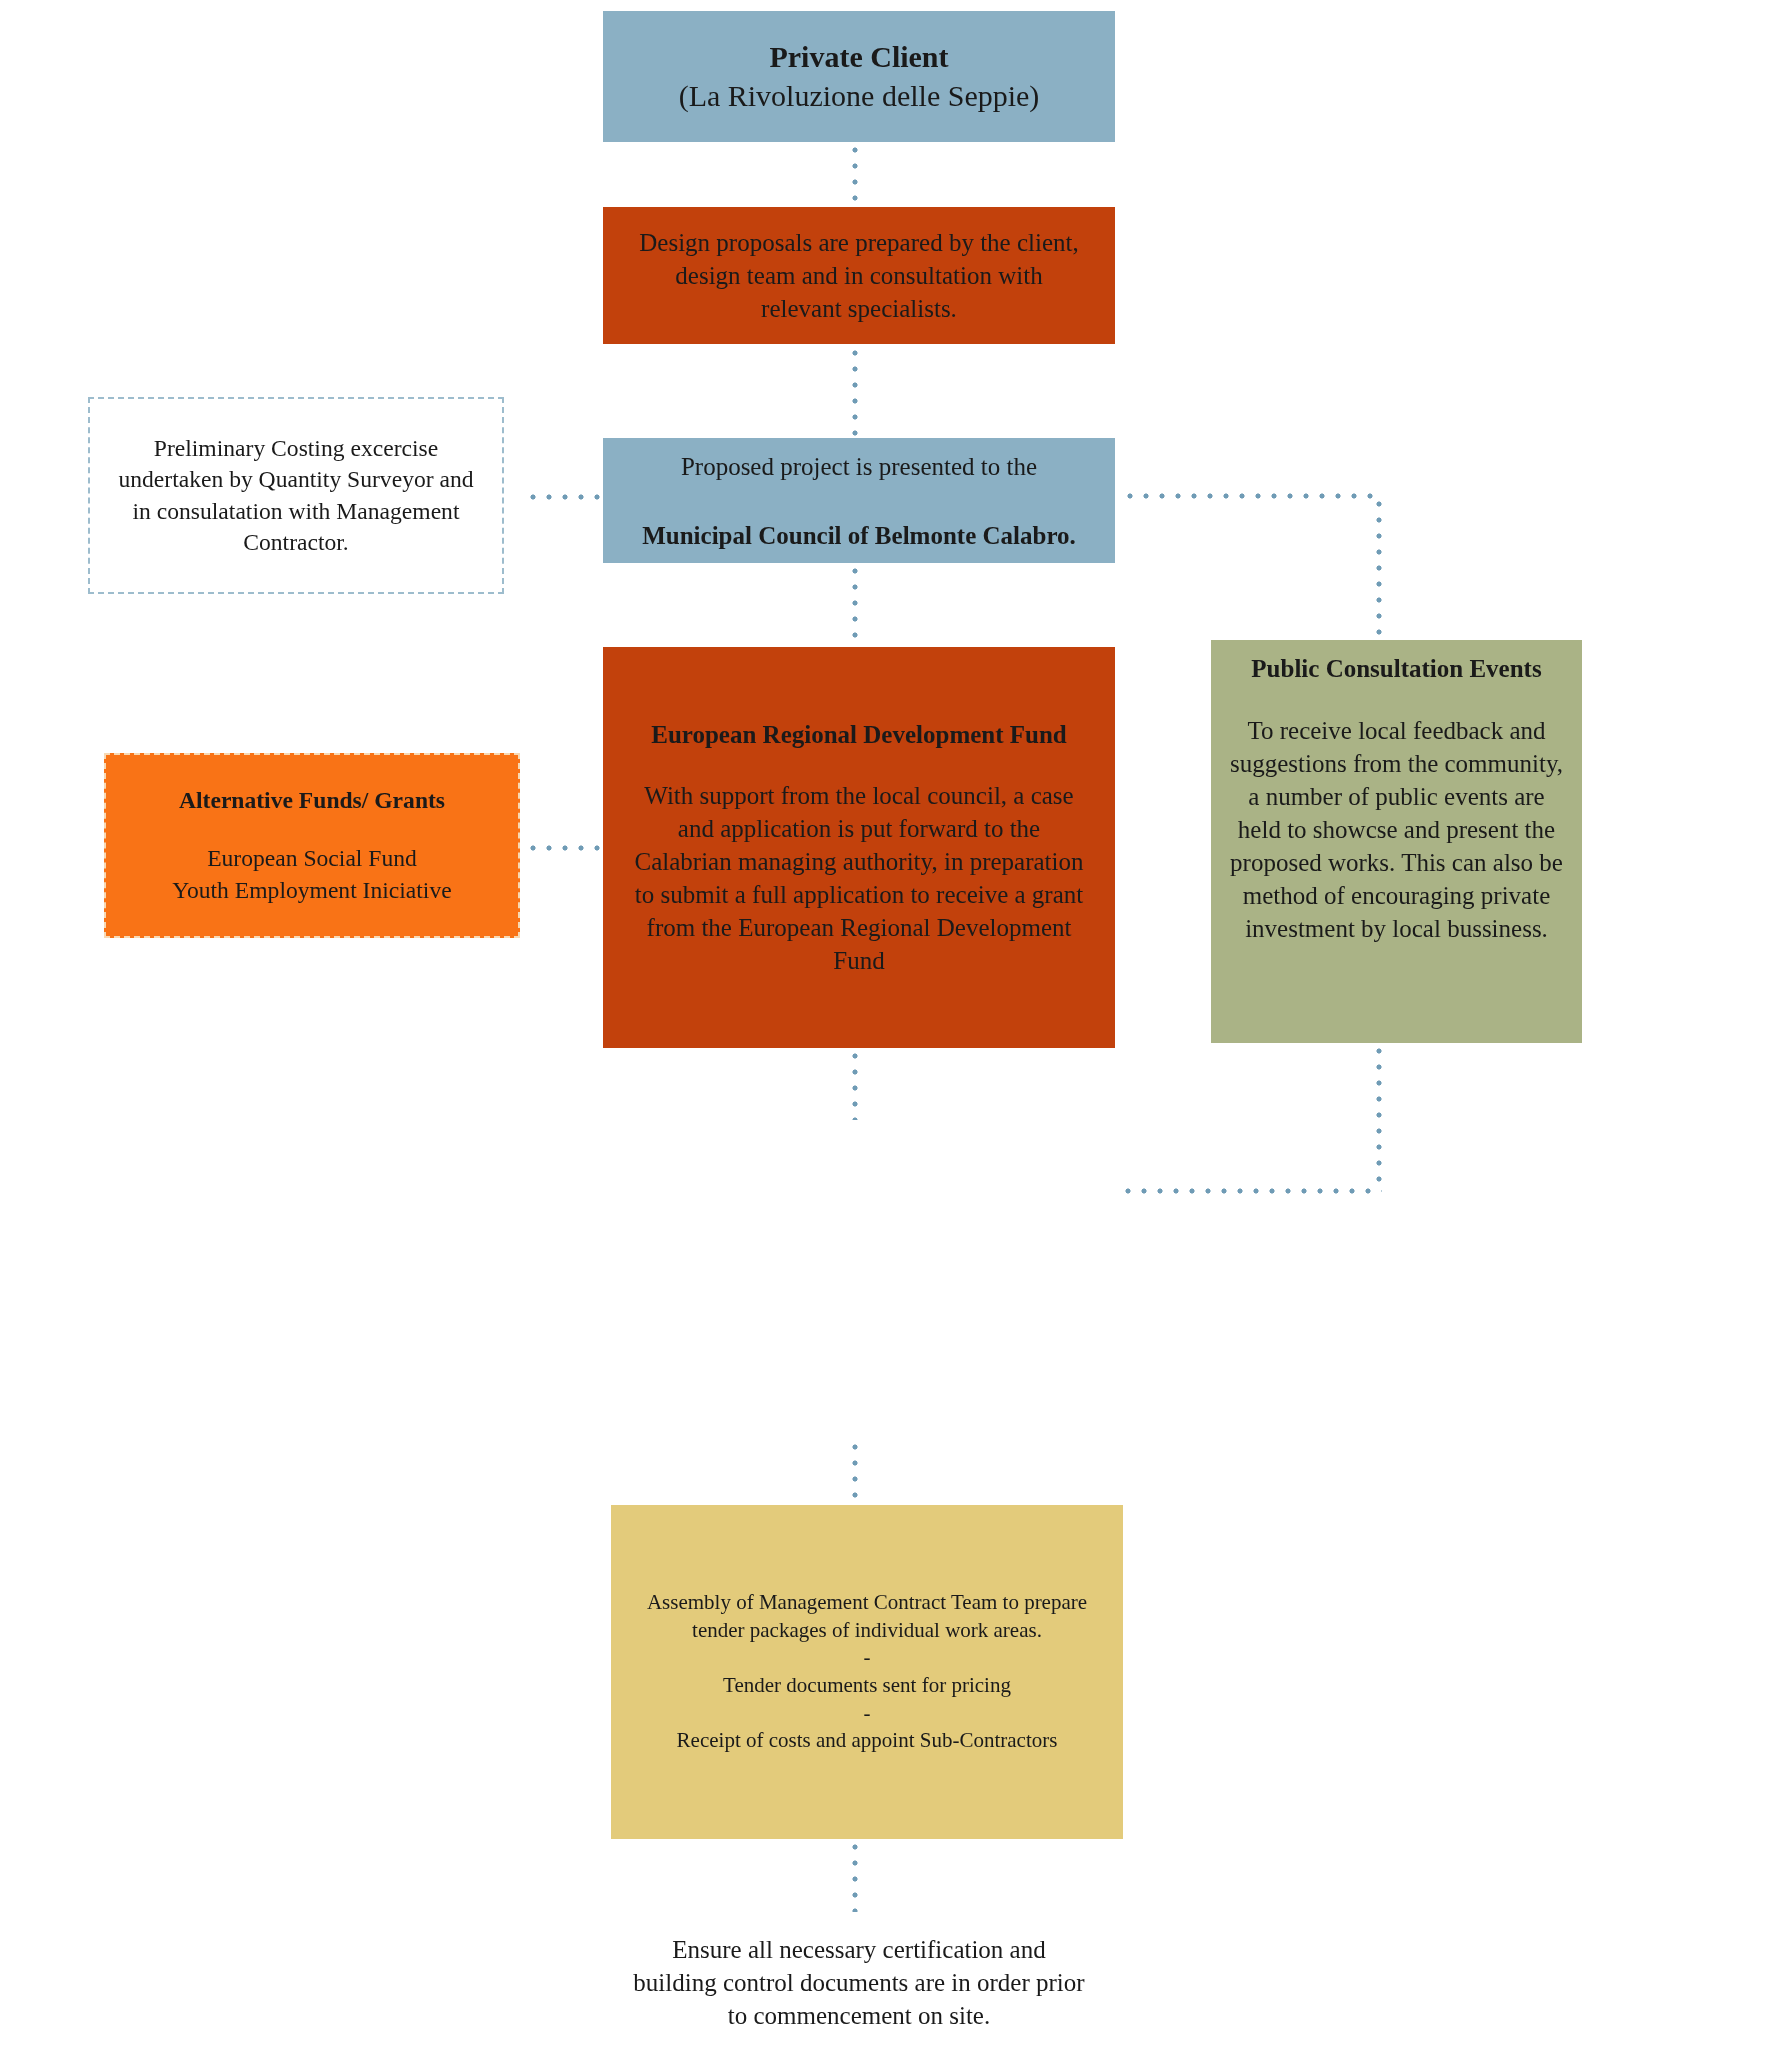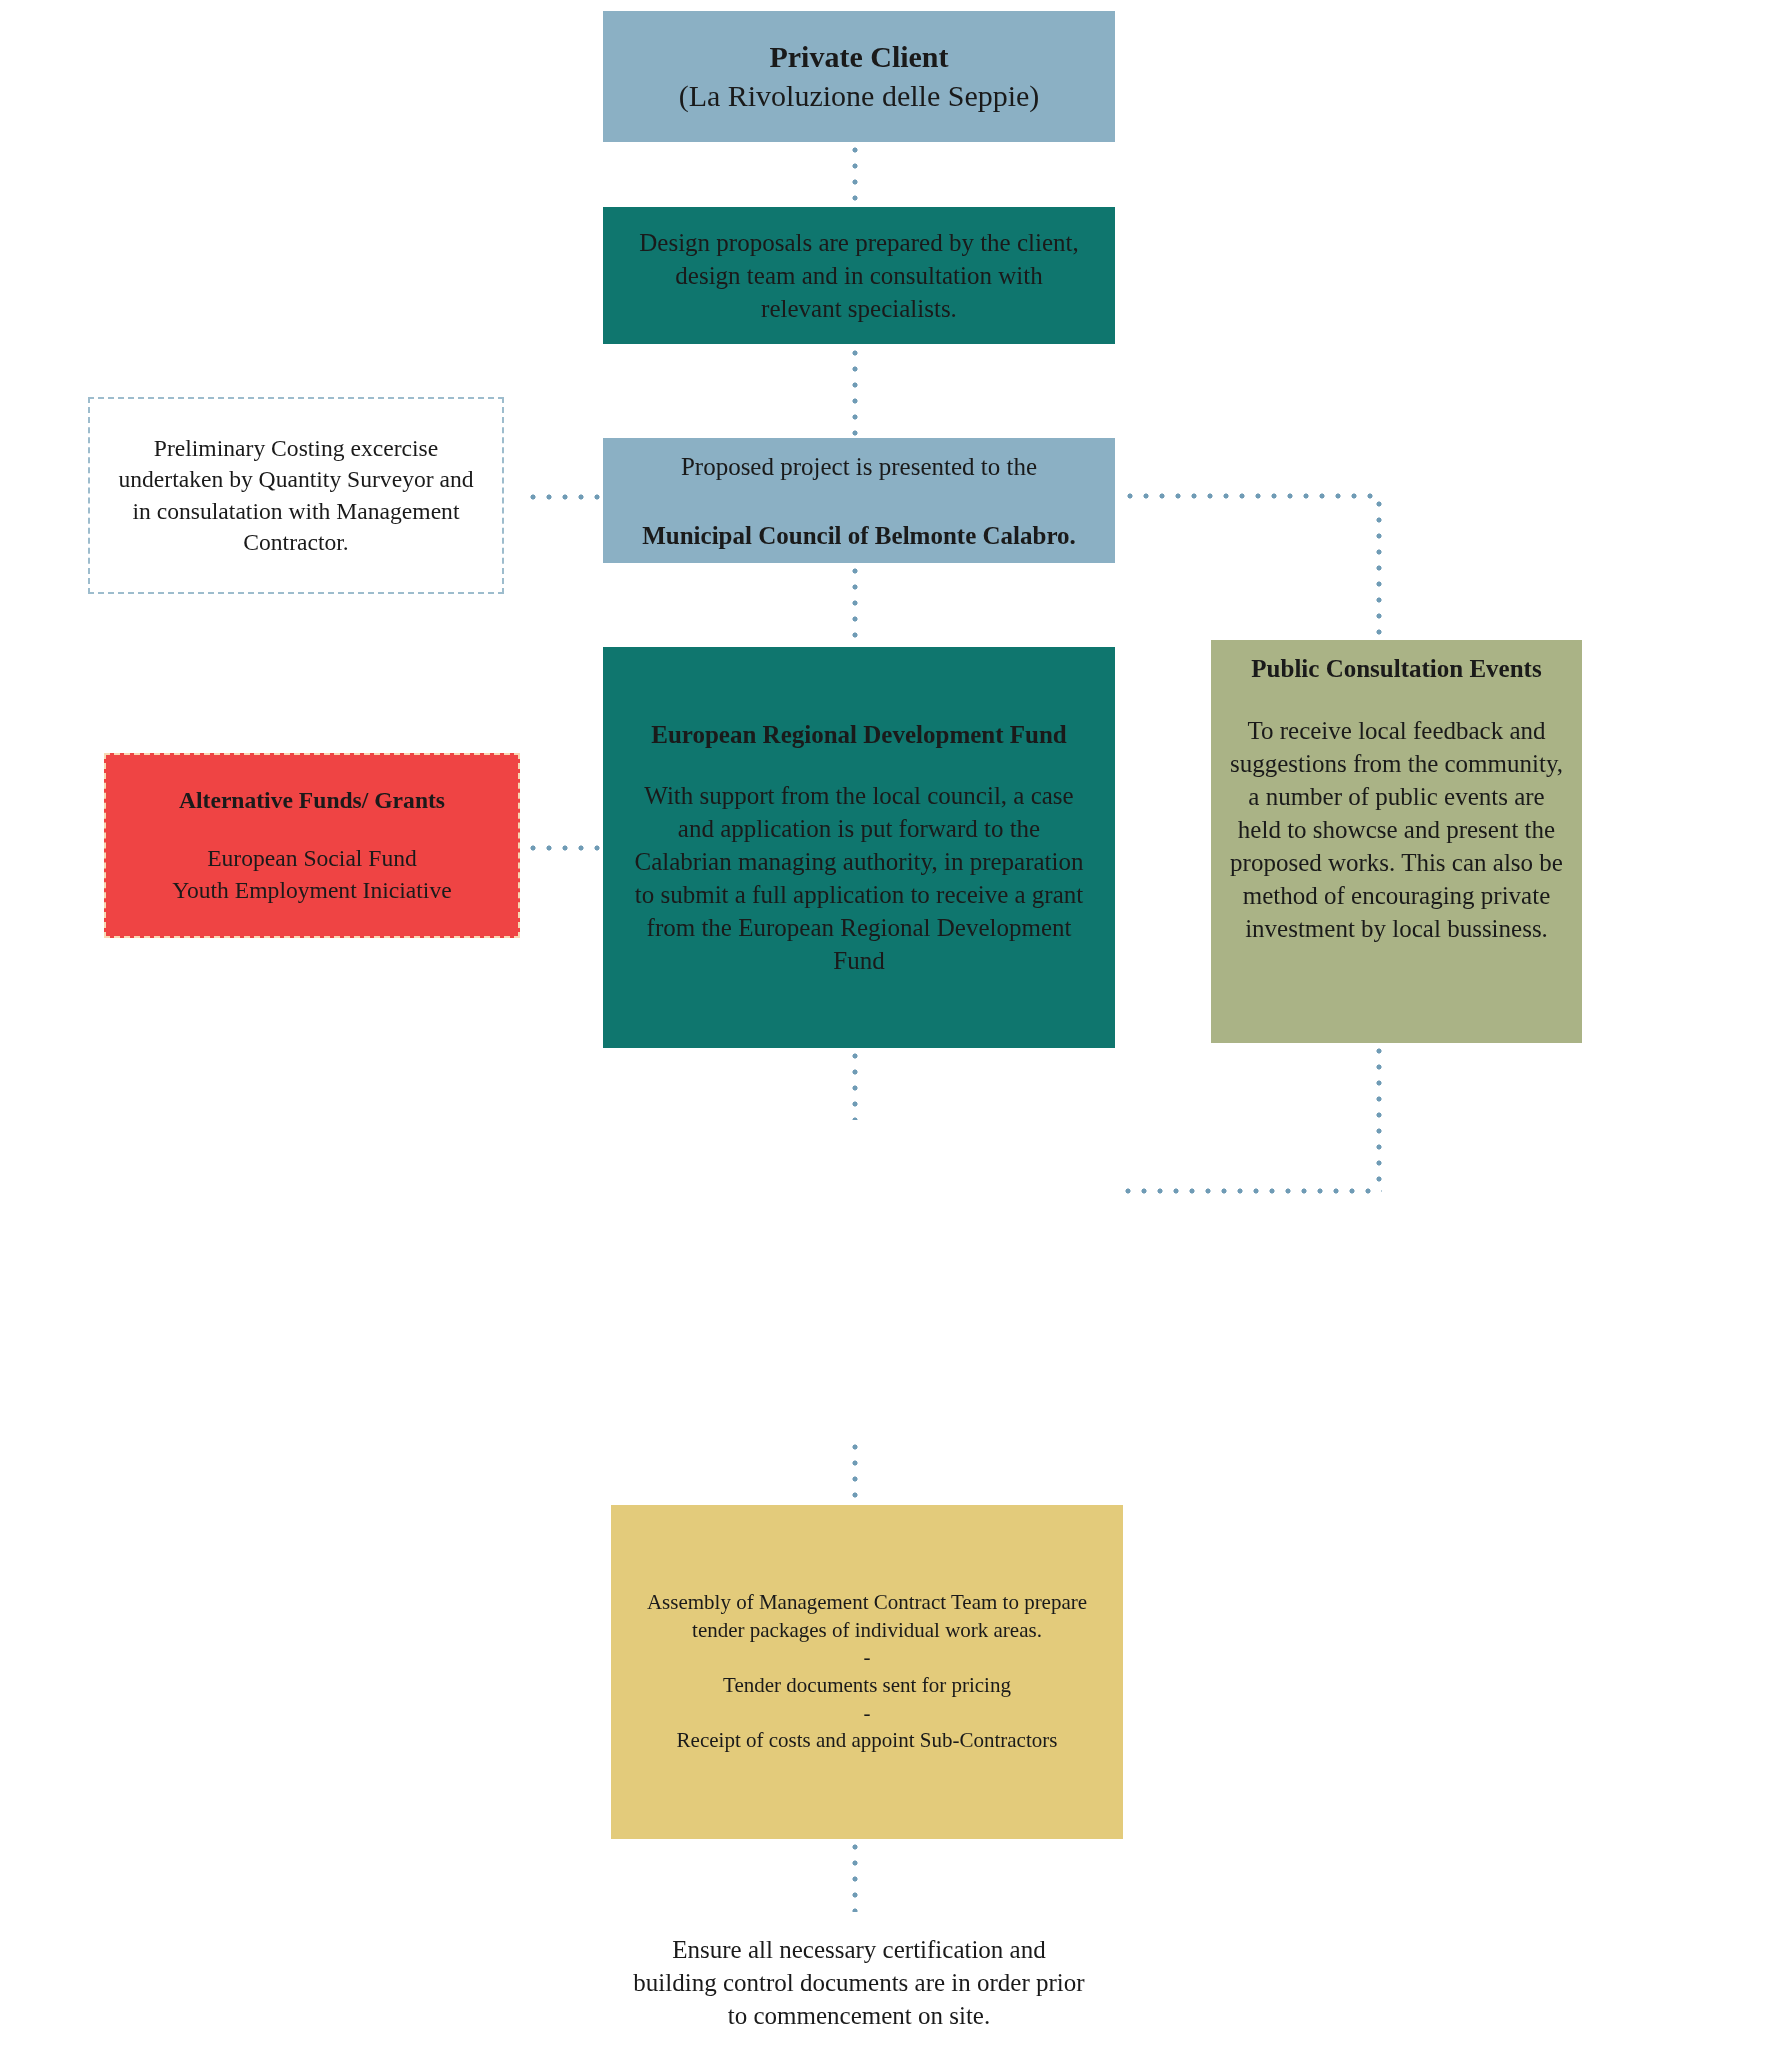--- a/index.html
+++ b/index.html
@@ -26,31 +26,31 @@
     flex-direction: column;
     align-items: center;
     justify-content: center;
     text-align: center;
     line-height: 1.32;
   }
   .node p {
     margin: 0;
   }
   .blue   { background: #8bb0c4; }
-  .peach  { background: #0f766e; }
+  .peach  { background: #c2410c; }
   .green  { background: #aab386; }
   .yellow { background: #e3cb7b; }
   .plain  { background: transparent; }
 
   .dashed-blue {
     background: #ffffff;
     border: 2.3px dashed #9dbccd;
   }
   .dashed-peach {
-    background: #ef4444;
+    background: #f97316;
     border: 2.3px dashed #f7d9b4;
   }
 
   .title {
     font-weight: bold;
   }
   .spacer-line { display: block; height: 1.15em; }
 
   
   .conn {

